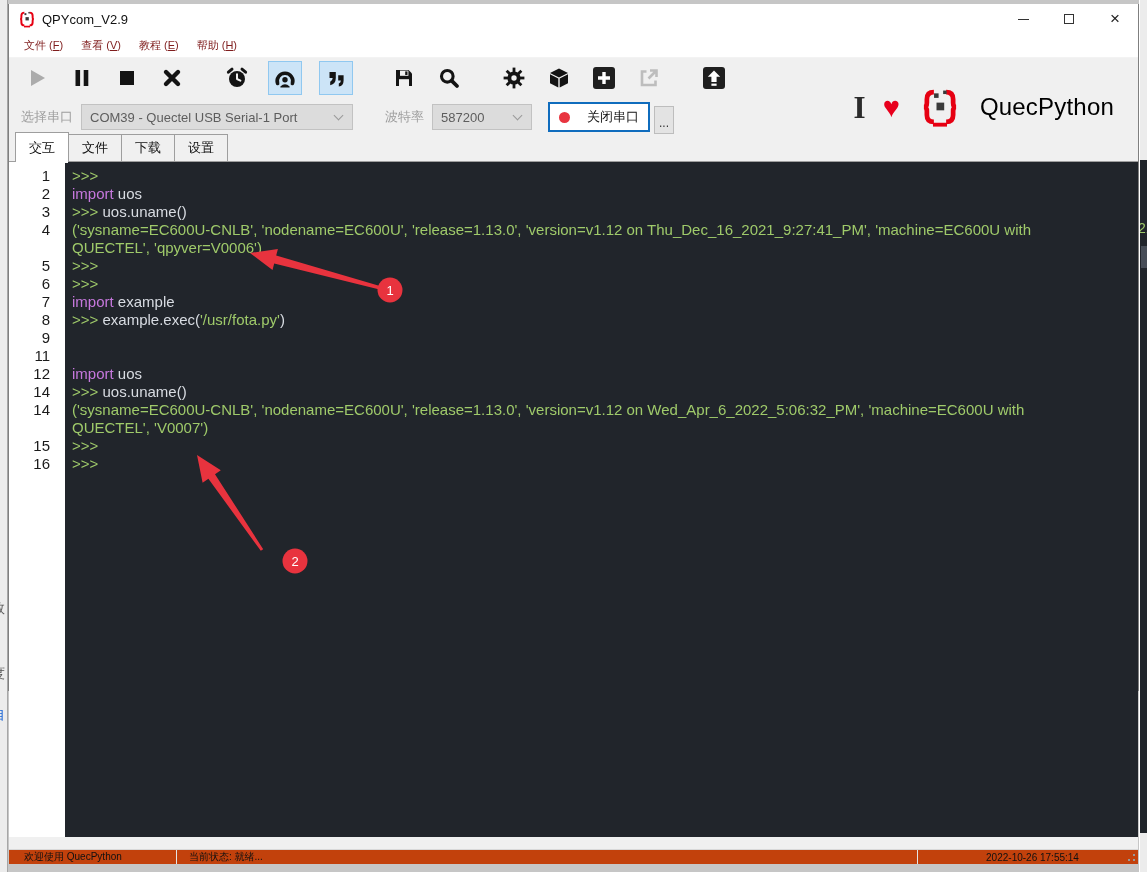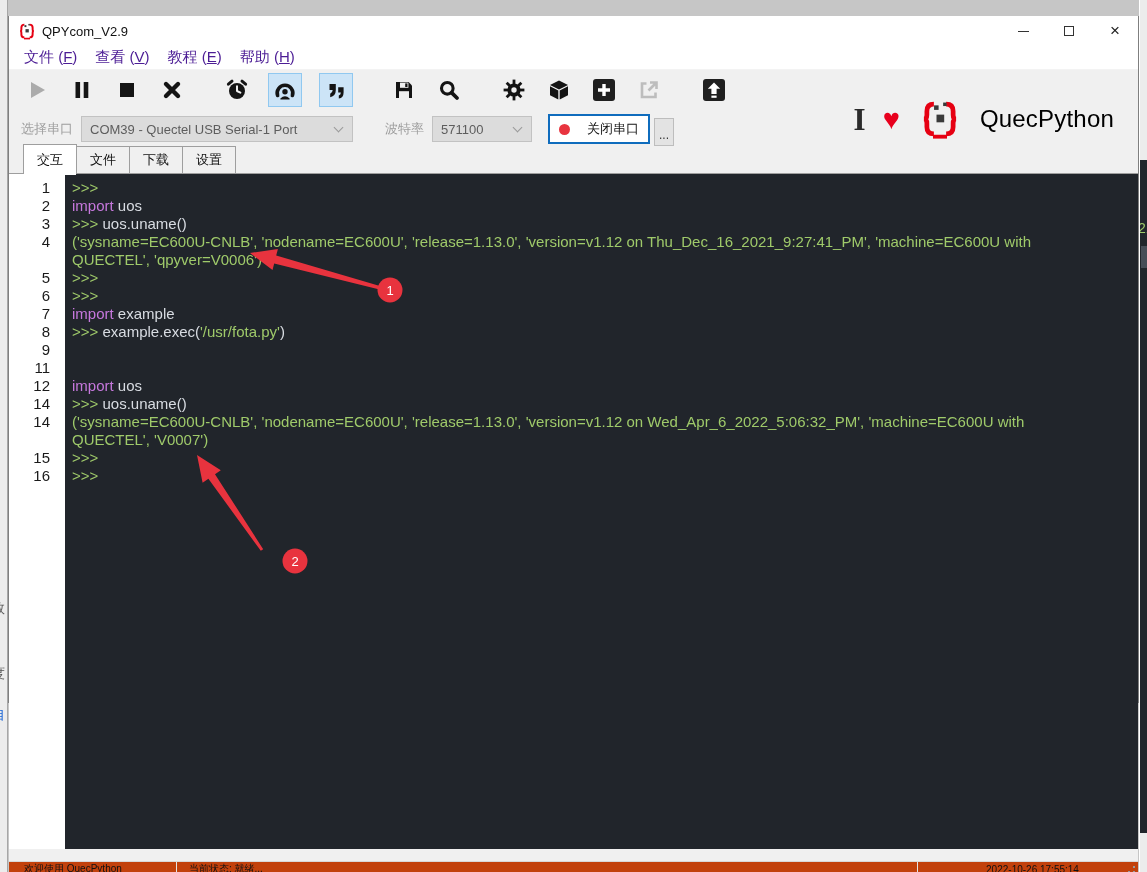--- a/index.html
+++ b/index.html
@@ -9,33 +9,33 @@
   
   .bg-left-strip { position:absolute; left:0; top:0; width:8px; height:872px; background:#ececec; overflow:hidden; border-right:1px solid #a6a6a6; }
   .bg-left-strip .frag { position:absolute; left:-9px; font-size:14px; color:#555; }
   .bg-left-strip .frag.blue { color:#1763d6; }
   .bg-right-strip { position:absolute; right:0; top:0; width:8px; height:872px; background:#ececec; overflow:hidden; border-left:1px solid #ffffff; }
   .bg-right-dark { position:absolute; left:0; top:160px; width:8px; height:673px; background:#21252b; }
   .bg-right-text { position:absolute; left:-2px; top:60px; color:#9fca6a; font-size:14px; }
   .bg-right-thumb { position:absolute; left:1px; top:86px; width:6px; height:22px; background:#474d57; }
 
   
-  .window { position:absolute; left:8px; top:16px; width:1131px; height:687px; background:#f0f0f0; border:1px solid #7f7f7f; border-top:none; display:flex; flex-direction:column; }
+  .window { position:absolute; left:8px; top:4px; width:1131px; height:687px; background:#f0f0f0; border:1px solid #7f7f7f; border-top:none; display:flex; flex-direction:column; }
 
   .titlebar { height:30px; background:#fff; display:flex; align-items:center; flex:0 0 auto; }
   .titlebar .app-icon { width:18px; height:18px; margin:0 6px 0 9px; }
   .titlebar .title { font-size:13px; color:#111; }
   .titlebar .spacer { flex:1; }
   .cap-btn { width:46px; height:30px; display:flex; align-items:center; justify-content:center; color:#222; font-size:15px; }
   .cap-min .bar { width:11px; height:0; border-top:1.4px solid #333; display:block; }
   .cap-max .box { width:10px; height:10px; border:1.4px solid #333; display:block; }
   .cap-close { font-size:17px; }
 
   .menubar { height:24px; background:#fff; display:flex; align-items:center; padding-left:6px; flex:0 0 auto; border-bottom:1px solid #f3f3f3; }
-  .menu-item { font-size:15px; color:#4c1d95; padding:2px 9px; }
+  .menu-item { font-size:11px; color:#7f1d1d; padding:2px 9px; }
 
   .toolbar { height:40px; background:#f0f0f0; display:flex; align-items:center; padding-left:14px; flex:0 0 auto; }
   .tbtn { width:28px; height:28px; display:flex; align-items:center; justify-content:center; margin-right:17px; border:1px solid transparent; }
   .tbtn svg { width:24px; height:24px; }
   .tbtn.active { background:#cce4f7; border:1px solid #90c8f0; width:34px; height:34px; }
   .tbtn.gap-before { margin-left:20px; }
 
   .connrow { height:38px; background:#f0f0f0; display:flex; align-items:center; padding-left:12px; flex:0 0 auto; position:relative; }
   .conn-label { font-size:13px; color:#9d9d9d; margin-right:8px; }
   .combo { height:26px; background:#dcdcdc; border:1px solid #c2c2c2; color:#5d5d5d; font-size:13px; display:flex; align-items:center; padding:0 8px; position:relative; }
@@ -45,21 +45,21 @@
   .btn-close-port { height:30px; width:102px; background:#fff; border:2px solid #0f6cbd; display:flex; align-items:center; justify-content:center; gap:17px; font-size:13px; color:#111; }
   .btn-close-port .dot { width:11px; height:11px; border-radius:50%; background:#e8343f; }
   .btn-more { height:28px; width:20px; margin-left:4px; margin-top:6px; background:#e3e3e3; border:1px solid #bdbdbd; font-size:12px; color:#333; display:flex; align-items:flex-end; justify-content:center; padding-bottom:3px; }
 
   .brand { position:absolute; right:24px; top:-18px; height:54px; display:flex; align-items:center; gap:17px; }
   .ibeam { font-family:"Liberation Serif", serif; font-size:31px; font-weight:600; color:#2b2b2b; line-height:1; }
   .heart { font-size:29px; color:#e8001d; line-height:1; }
   .qlogo { width:46px; height:42px; }
   .brand-name { font-size:24px; font-weight:normal; color:#000000; letter-spacing:0.2px; }
 
-  .tabstrip { height:26px; background:#f0f0f0; display:flex; align-items:flex-end; padding-left:14px; flex:0 0 auto; position:relative; }
+  .tabstrip { height:26px; background:#f0f0f0; display:flex; align-items:flex-end; padding-left:6px; flex:0 0 auto; position:relative; }
   .tabstrip::after { content:""; position:absolute; left:0; right:0; bottom:0; border-bottom:1px solid #9e9e9e; }
   .tab { font-size:13px; color:#111; padding:4px 13px 5px; border:1px solid #9e9e9e; border-bottom:none; background:#f0f0f0; margin-right:-1px; position:relative; }
   .tab.active { background:#fff; z-index:2; padding-top:6px; }
   .tab.active::after { content:""; position:absolute; left:0; right:0; bottom:-1px; height:1px; background:#fff; }
 
   .content { flex:0 0 675px; position:relative; background:#21252b; overflow:hidden; }
   .gutter-bg { position:absolute; left:0; top:0; bottom:0; width:56px; background:#ffffff; }
   .term { position:absolute; left:0; top:0; right:0; padding-top:5px; }
   .trow { display:flex; }
   .tnum { width:56px; flex:0 0 56px; text-align:right; padding-right:15px; color:#1a1a1a; font-size:15px; line-height:18px; background:transparent; position:relative; z-index:1; }
@@ -223,21 +223,21 @@
     </div>
 
   <div class="connrow">
     <span class="conn-label">选择串口</span>
     <div class="combo port">
       <span>COM39 - Quectel USB Serial-1 Port</span>
       <span class="chev"></span>
     </div>
     <span class="conn-label">波特率</span>
     <div class="combo baud">
-      <span>571100</span>
+      <span>587200</span>
       <span class="chev"></span>
     </div>
     <div class="btn-close-port">
       <span class="dot"></span>
       <span>关闭串口</span>
     </div>
     <div class="btn-more">...</div>
 
     <div class="brand">
       <span class="ibeam">I</span>

